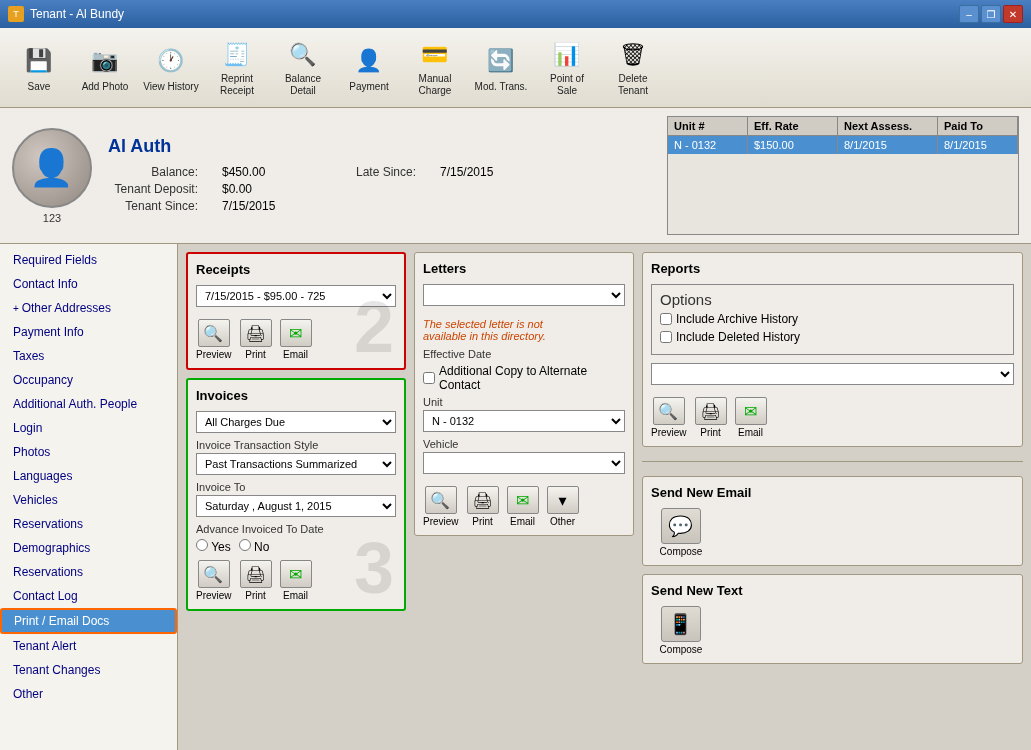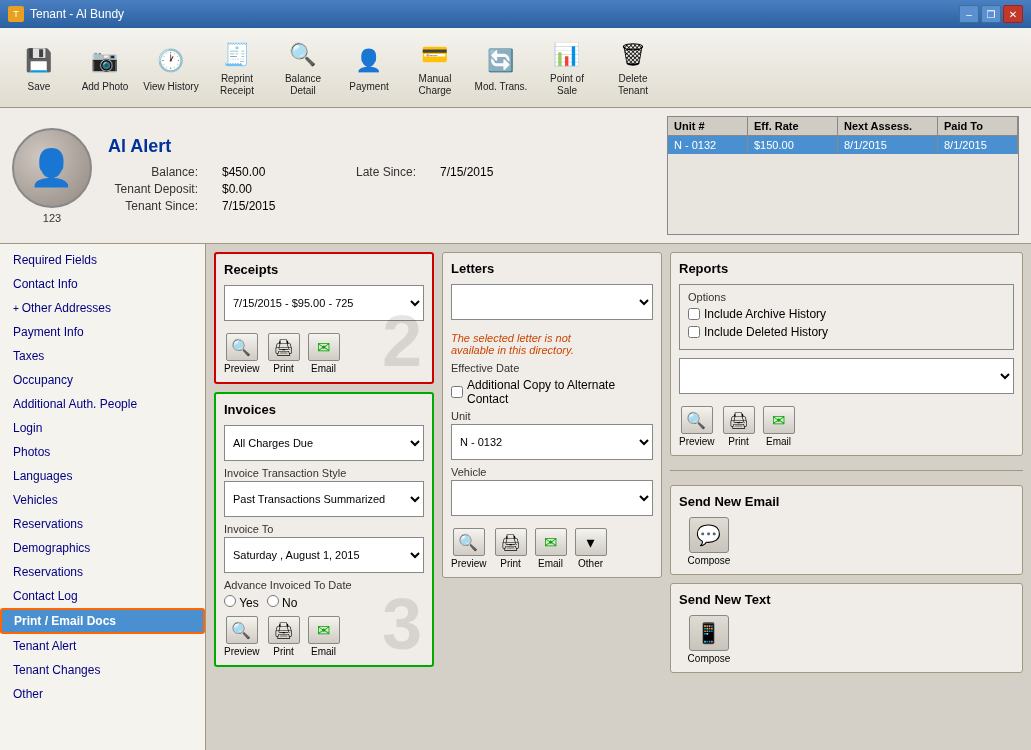--- a/index.html
+++ b/index.html
@@ -123,39 +123,38 @@
 
     
     .lower-section {
       display: flex;
       flex: 1;
       overflow: hidden;
     }
 
     
     .sidebar {
-      width: 206px;
+      width: 178px;
       background: #f5f3ee;
       border-right: 1px solid #a09880;
       padding: 4px 0;
       overflow-y: auto;
     }
     .sidebar-item {
       padding: 4px 12px;
       cursor: pointer;
       color: #000080;
       font-size: 12px;
       border: 1px solid transparent;
     }
     .sidebar-item.active {
       background: #4a90d0;
       color: white;
       border: 2px solid #ff6600;
       border-radius: 3px;
-      font-weight: bold;
     }
     .sidebar-item.with-plus::before { content: '+ '; font-size: 10px; }
 
     
     .content-area {
       flex: 1;
       background: #d4d0c8;
       padding: 8px;
       display: flex;
       gap: 8px;
@@ -241,21 +240,21 @@
     .checkbox-row { display: flex; align-items: center; gap: 4px; margin: 4px 0; font-size: 11px; }
     input[type="checkbox"] { width: 12px; height: 12px; }
 
     .radio-row { display: flex; align-items: flex-end; gap: 8px; font-size: 11px; margin: 4px 0; }
     input[type="radio"] { width: 12px; height: 12px; }
     .options-group {
       border: 1px solid #888;
       padding: 6px 8px;
       margin-bottom: 8px;
     }
-    .options-group-title { font-size: 11px; color: #333; margin-bottom: 4px; }
+    .options-group-title { font-size: 15px; color: #333; margin-bottom: 4px; }
 
     .compose-btn {
       display: flex;
       flex-direction: column;
       align-items: center;
       cursor: pointer;
       gap: 2px;
       width: 60px;
     }
     .compose-icon {
@@ -266,21 +265,21 @@
       border-radius: 3px;
       display: flex;
       align-items: center;
       justify-content: center;
       font-size: 20px;
     }
     .compose-label { font-size: 10px; }
 
     .divider { height: 1px; background: #a09880; margin: 6px 0; }
 
-    select { height: 36px; font-size: 11px; }
+    select { height: 22px; font-size: 11px; }
   </style>
 </head>
 <body>
 
 <div class="title-bar">
   <div class="title-bar-left">
     <div class="title-bar-icon">T</div>
     <span>Tenant - Al Bundy</span>
   </div>
   <div class="title-bar-controls">
@@ -334,21 +333,21 @@
 </div>
 
 <div class="main-area">
 
   <div class="tenant-info-row">
     <div class="avatar-area">
       <div class="avatar-circle">👤</div>
       <div class="avatar-id">123</div>
     </div>
     <div class="tenant-details">
-      <div class="tenant-name">Al Alert</div>
+      <div class="tenant-name">Al Auth</div>
       <div class="info-row">
         <span class="info-label">Balance:</span>
         <span class="info-value">$450.00</span>
         <span class="info-label">Late Since:</span>
         <span class="info-value">7/15/2015</span>
       </div>
       <div class="info-row">
         <span class="info-label">Tenant Deposit:</span>
         <span class="info-value">$0.00</span>
       </div>

